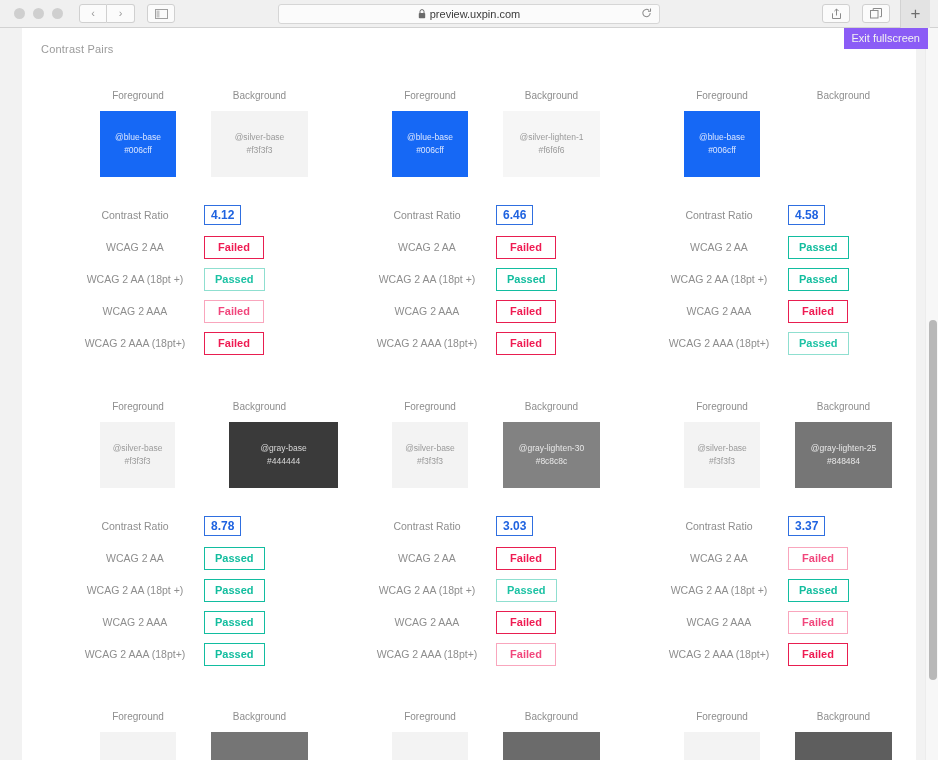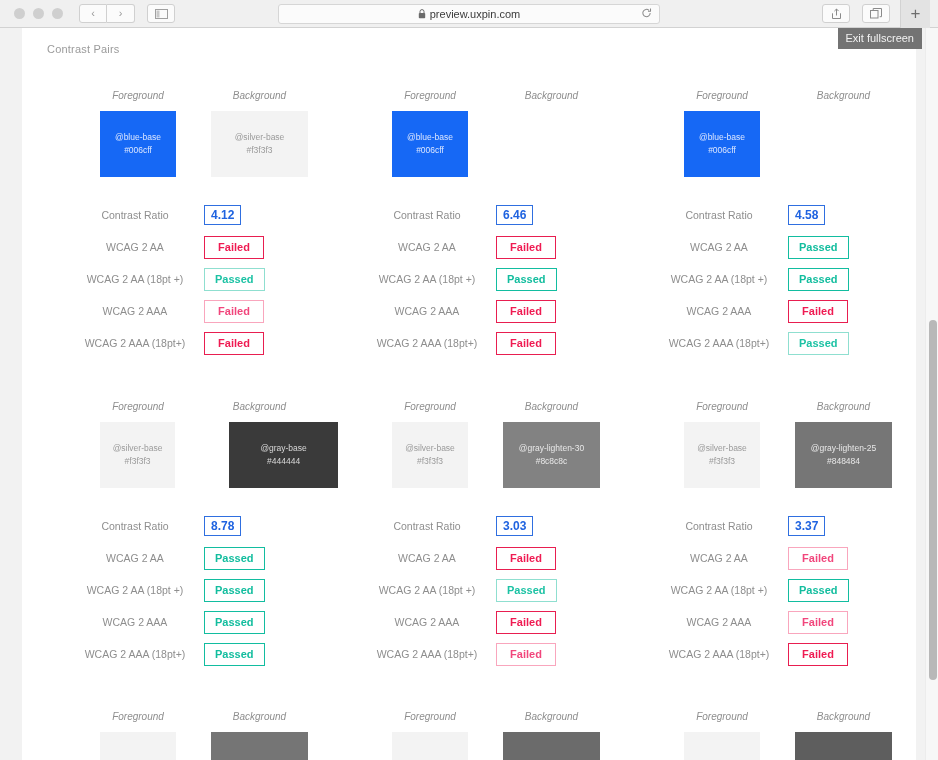--- a/index.html
+++ b/index.html
@@ -61,22 +61,22 @@
     width: 30px; height: 28px;
     background: #e3e3e3;
     border-left: 1px solid #d2d2d2;
     display: flex; align-items: center; justify-content: center;
     color: #6d6d6d; font-size: 17px; line-height: 1;
     margin-left: 10px;
   }
 
   .tooltip {
     position: absolute;
-    right: 16px; top: 28px;
-    background: #737373;
+    right: 10px; top: 28px;
+    background: #8b5cf6;
     color: #f2f2f2;
     font-size: 11px;
     padding: 4px 8px 5px 8px;
     white-space: nowrap;
     z-index: 40;
   }
 
   
   .viewport {
     position: relative;
@@ -88,36 +88,35 @@
   .canvas {
     position: absolute;
     left: 22px; top: 0;
     width: 894px;
     height: 732px;
     background: #ffffff;
   }
 
   .page-title {
     position: absolute;
-    left: 25px; top: 15px;
+    left: 19px; top: 15px;
     font-size: 11px;
     color: #9b9b9b;
     letter-spacing: .2px;
     text-align: right;
   }
 
   
   .grid { position: absolute; left: 0; top: 0; width: 894px; }
 
   .card { position: absolute; }
 
   .swatch-head {
     display: flex;
     font-size: 10px;
-    font-style: italic;
     color: #8e8e8e;
   }
   .swatch-head span { text-align: center; }
 
   .swatches { display: flex; margin-top: 10px; }
 
   .swatch {
     height: 66px;
     display: flex;
     flex-direction: column;
@@ -301,20 +300,24 @@
         <div class="card" style="left: 348px; top: 62px; width: 260px;">
           <div class="swatch-head">
             <span style="margin-left: 22px; width: 76px;">Foreground</span>
             <span style="margin-left: 35px; width: 97px;">Background</span>
           </div>
           <div class="swatches">
             <div class="swatch" style="margin-left: 22px; width: 76px; background: rgb(22, 104, 245); color: rgb(219, 230, 255);">
               <span>@blue-base</span>
               <span>#006cff</span>
             </div>
+            <div class="swatch" style="margin-left: 35px; width: 97px; background: rgb(246, 246, 246); color: rgb(154, 154, 154);">
+              <span>@silver-lighten-1</span>
+              <span>#f6f6f6</span>
+            </div>
           </div>
           <div class="rows">
             <div class="metric-row">
               <div class="metric-label" style="width: 126px;">Contrast Ratio</div>
               <div class="ratio-box">6.46</div>
             </div>
             <div class="metric-row">
               <div class="metric-label" style="width: 126px;">WCAG 2 AA</div>
               <div class="badge failed">Failed</div>
             </div>

